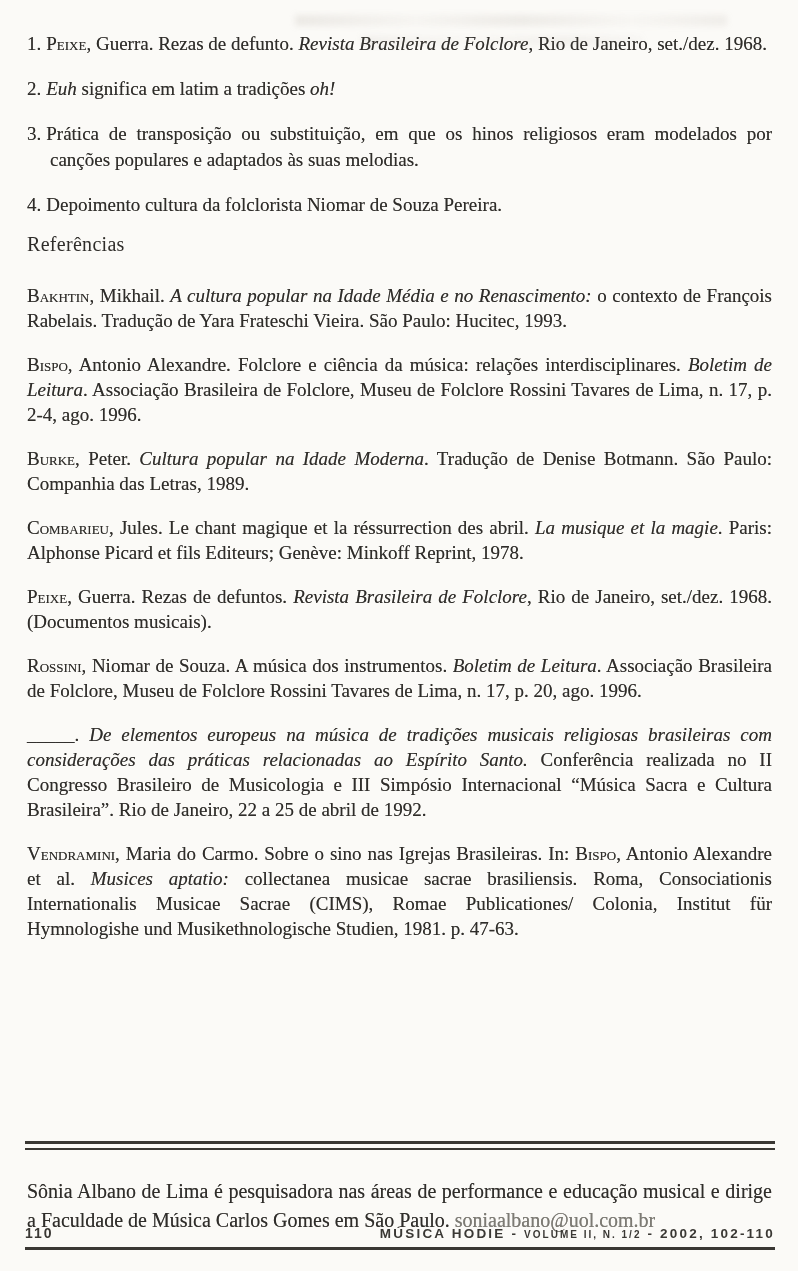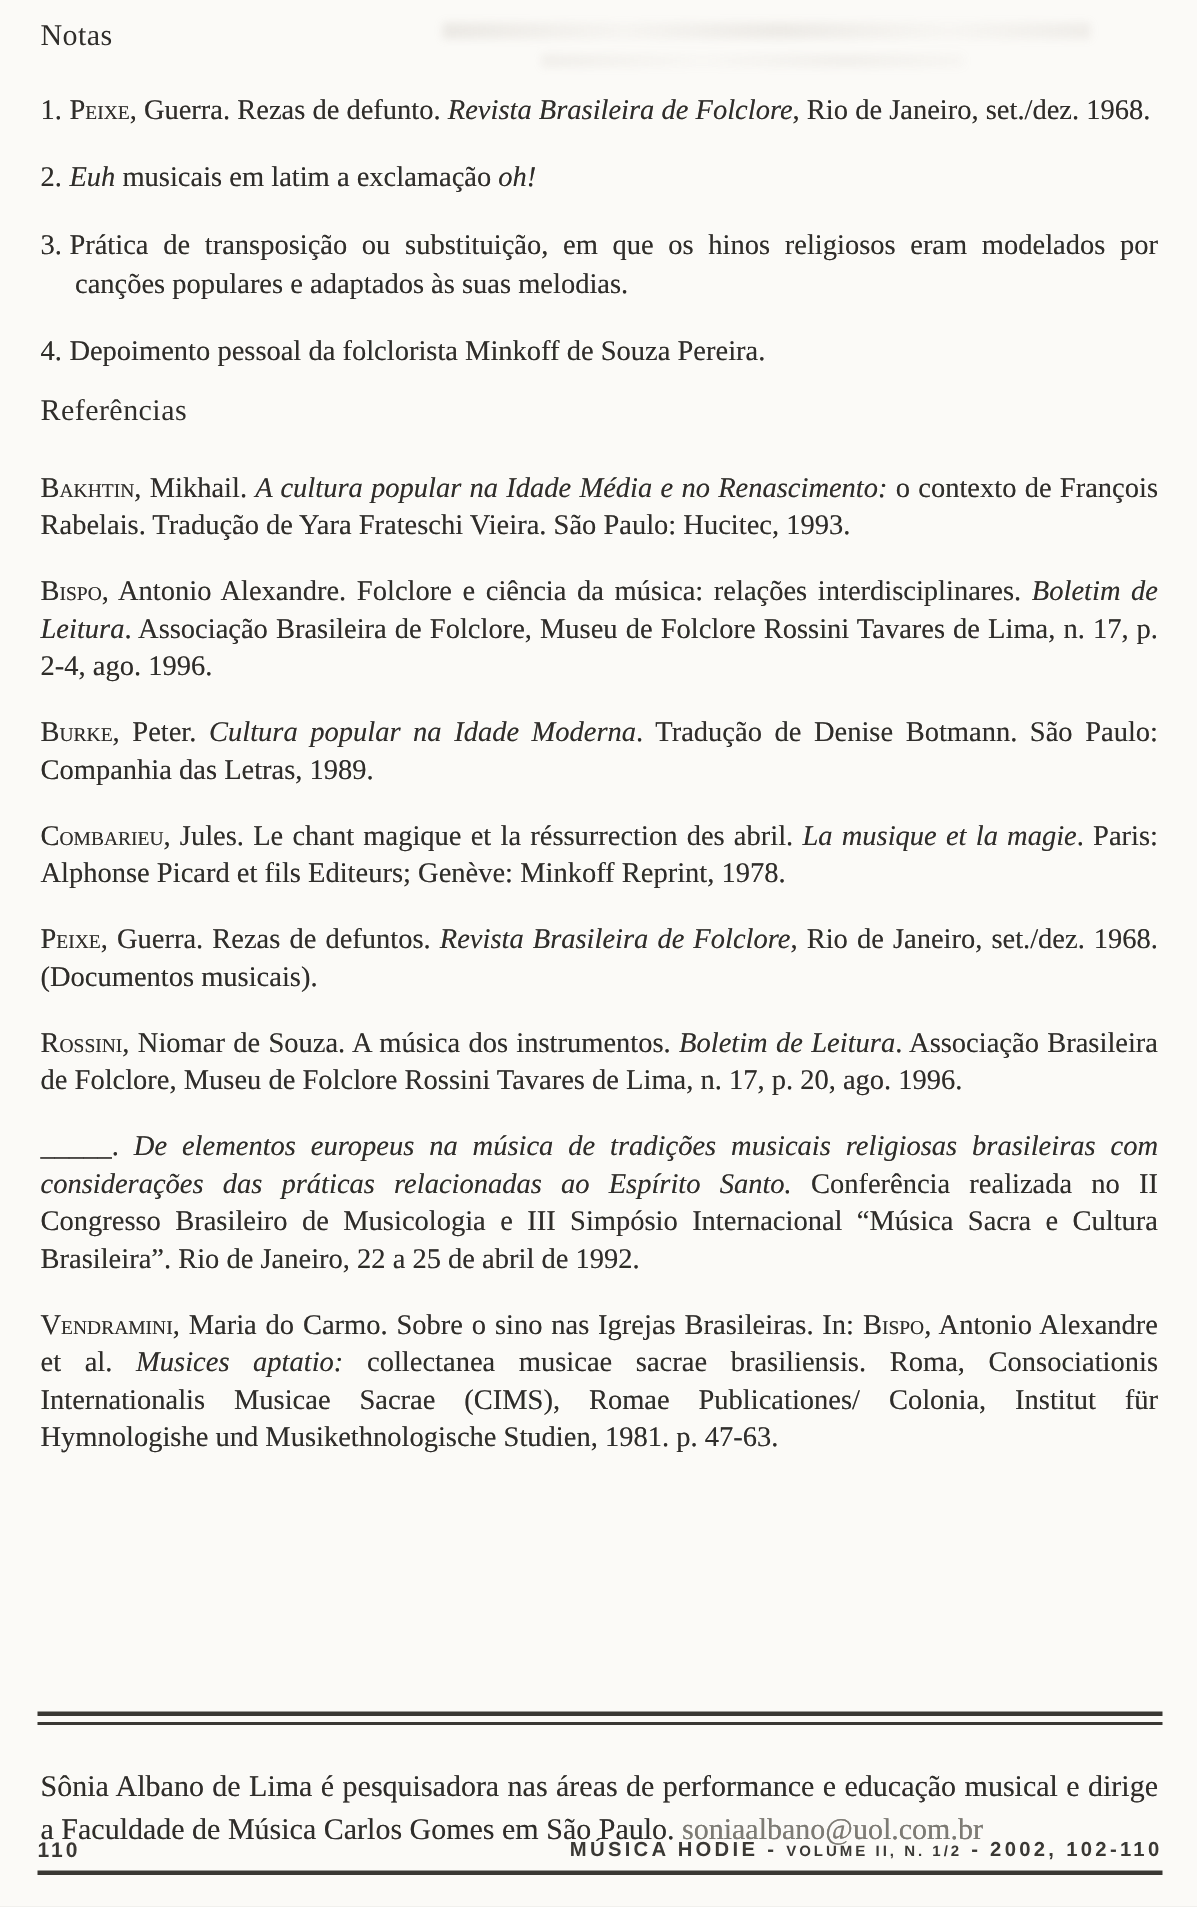--- a/index.html
+++ b/index.html
@@ -61,26 +61,25 @@
 </head>
 <body>
 
 <div class="page">
 
   <div class="bleed"></div>
 
   <div class="content">
 
     <section>
-      <h2 class="section-heading" id="notes-heading">Notas</h2>
       <div id="notes-list">
           <p class="note-item"><span class="note-num">1.</span><span class="sc">Peixe</span><span>, Guerra. Rezas de defunto. </span><span class="it">Revista Brasileira de Folclore</span><span>, Rio de Janeiro, set./dez. 1968.</span></p>
-          <p class="note-item"><span class="note-num">2.</span><span class="it">Euh</span><span> musicais em latim a exclamação </span><span class="it">oh!</span></p>
+          <p class="note-item"><span class="note-num">2.</span><span class="it">Euh</span><span> significa em latim a tradições </span><span class="it">oh!</span></p>
           <p class="note-item"><span class="note-num">3.</span><span>Prática de transposição ou substituição, em que os hinos religiosos eram modelados por canções populares e adaptados às suas melodias.</span></p>
-          <p class="note-item"><span class="note-num">4.</span><span>Depoimento pessoal da folclorista Minkoff de Souza Pereira.</span></p>
+          <p class="note-item"><span class="note-num">4.</span><span>Depoimento cultura da folclorista Niomar de Souza Pereira.</span></p>
         </div>
     </section>
 
     <section>
       <h2 class="section-heading" id="refs-heading">Referências</h2>
       <div id="refs-list">
           <p class="ref-item"><span class="sc">Bakhtin</span><span>, Mikhail. </span><span class="it">A cultura popular na Idade Média e no Renascimento:</span><span> o contexto de François Rabelais. Tradução de Yara Frateschi Vieira. São Paulo: Hucitec, 1993.</span></p>
           <p class="ref-item"><span class="sc">Bispo</span><span>, Antonio Alexandre. Folclore e ciência da música: relações interdisciplinares. </span><span class="it">Boletim de Leitura</span><span>. Associação Brasileira de Folclore, Museu de Folclore Rossini Tavares de Lima, n. 17, p. 2-4, ago. 1996.</span></p>
           <p class="ref-item"><span class="sc">Burke</span><span>, Peter. </span><span class="it">Cultura popular na Idade Moderna</span><span>. Tradução de Denise Botmann. São Paulo: Companhia das Letras, 1989.</span></p>
           <p class="ref-item"><span class="sc">Combarieu</span><span>, Jules. Le chant magique et la réssurrection des abril. </span><span class="it">La musique et la magie</span><span>. Paris: Alphonse Picard et fils Editeurs; Genève: Minkoff Reprint, 1978.</span></p>

